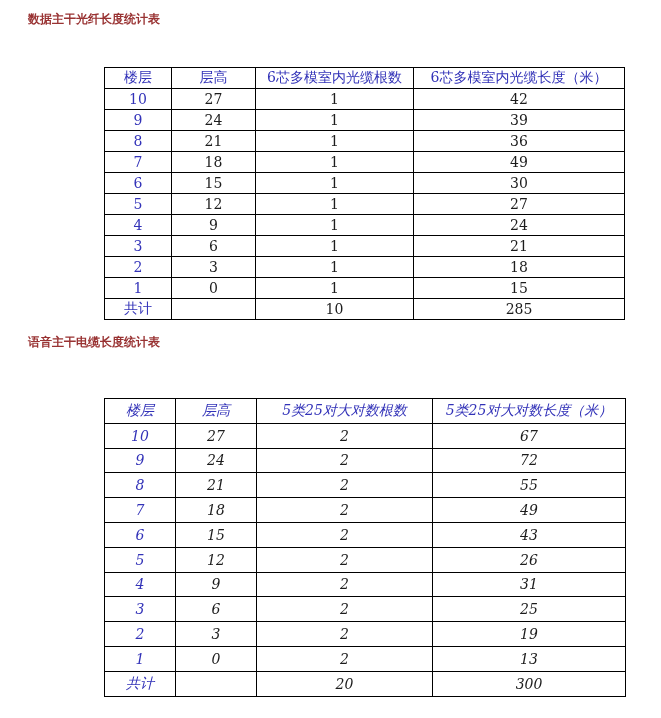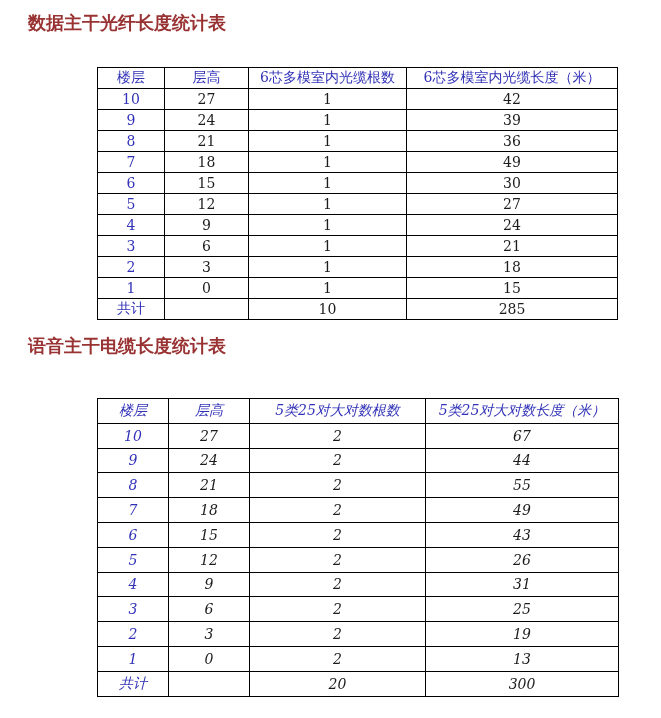--- a/index.html
+++ b/index.html
@@ -15,30 +15,30 @@
     width: 661px;
     height: 718px;
     position: relative;
     background: var(--page-bg);
     font-family: "DejaVu Serif", "Liberation Serif", serif;
   }
   .doc-title {
     position: absolute;
     left: 28px;
     margin: 0;
-    font-size: 18px;
+    font-size: 12px;
     font-weight: bold;
     color: var(--title-color);
     white-space: nowrap;
   }
   #title-1 { top: 11px; }
   #title-2 { top: 334px; }
   table.stats {
     position: absolute;
-    left: 97px;
+    left: 104px;
     border-collapse: collapse;
     table-layout: fixed;
     empty-cells: show;
   }
   #table-1 { top: 67px;  width: 521px; }
   #table-2 { top: 398px; width: 522px; font-style: italic; }
   table.stats th, table.stats td {
     border: 1px solid var(--border-color);
     text-align: center;
     vertical-align: middle;
@@ -172,21 +172,21 @@
       <tr>
         <td class="blue">10</td>
         <td>27</td>
         <td>2</td>
         <td>67</td>
       </tr>
       <tr>
         <td class="blue">9</td>
         <td>24</td>
         <td>2</td>
-        <td>44</td>
+        <td>72</td>
       </tr>
       <tr>
         <td class="blue">8</td>
         <td>21</td>
         <td>2</td>
         <td>55</td>
       </tr>
       <tr>
         <td class="blue">7</td>
         <td>18</td>

